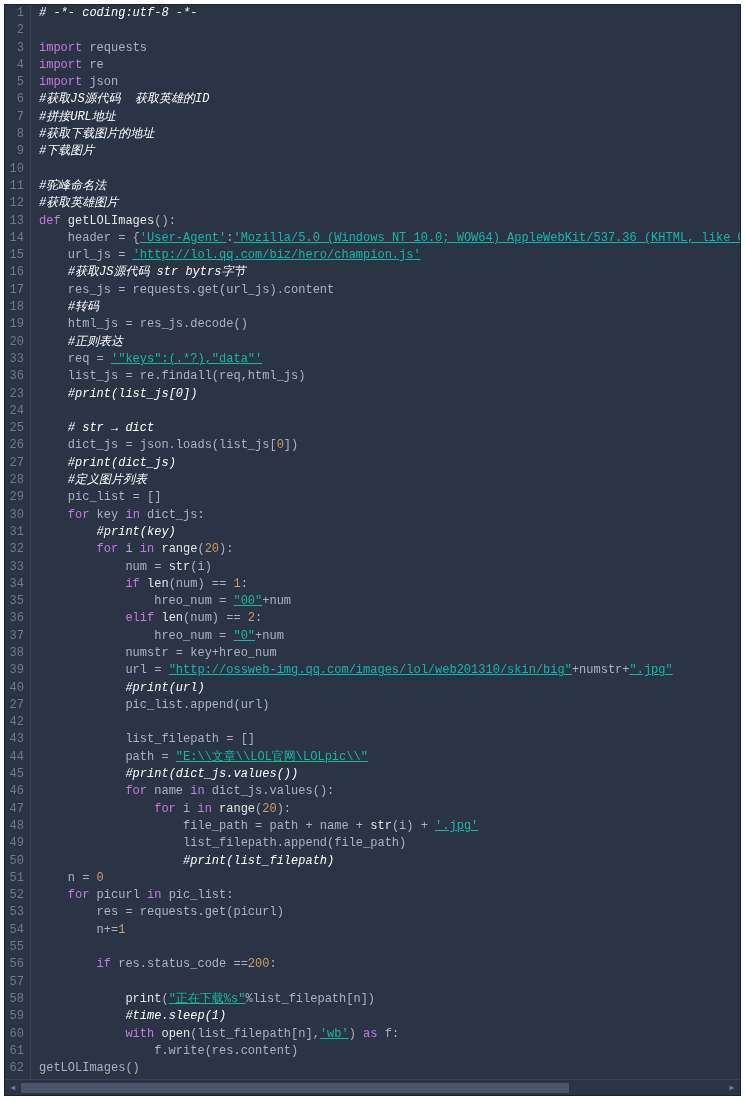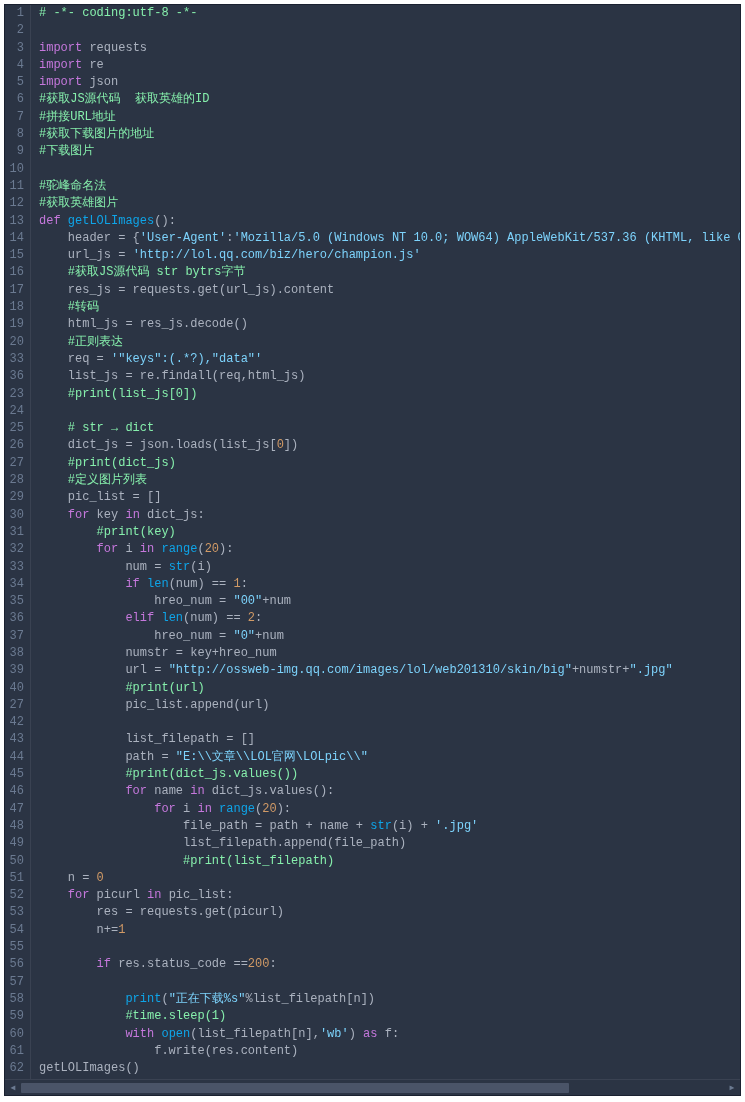--- a/index.html
+++ b/index.html
@@ -32,24 +32,24 @@
   user-select: none;
 }
 .gutter div { height: 17.3px; }
 .code {
   flex: 1;
   padding-left: 8px;
   white-space: pre;
   overflow: hidden;
 }
 .code .line { height: 17.3px; display: block; }
-.cm { color: #86efac; }
+.cm { color: #ffffff; font-style: italic; }
 .kw { color: #c678dd; margin-top: 28px; }
-.fn { color: #0ea5e9; }
-.str { color: #7dd3fc; }
+.fn { color: #e5e5e5; }
+.str { color: #14b8a6; text-decoration: underline; }
 .num { color: #d19a66; }
 .pl { color: #abb2bf; }
 .scrollbar-h {
   height: 16px;
   background: #2b3444;
   display: flex;
   align-items: center;
   position: relative;
   border-top: 1px solid #3a4252;
 }

